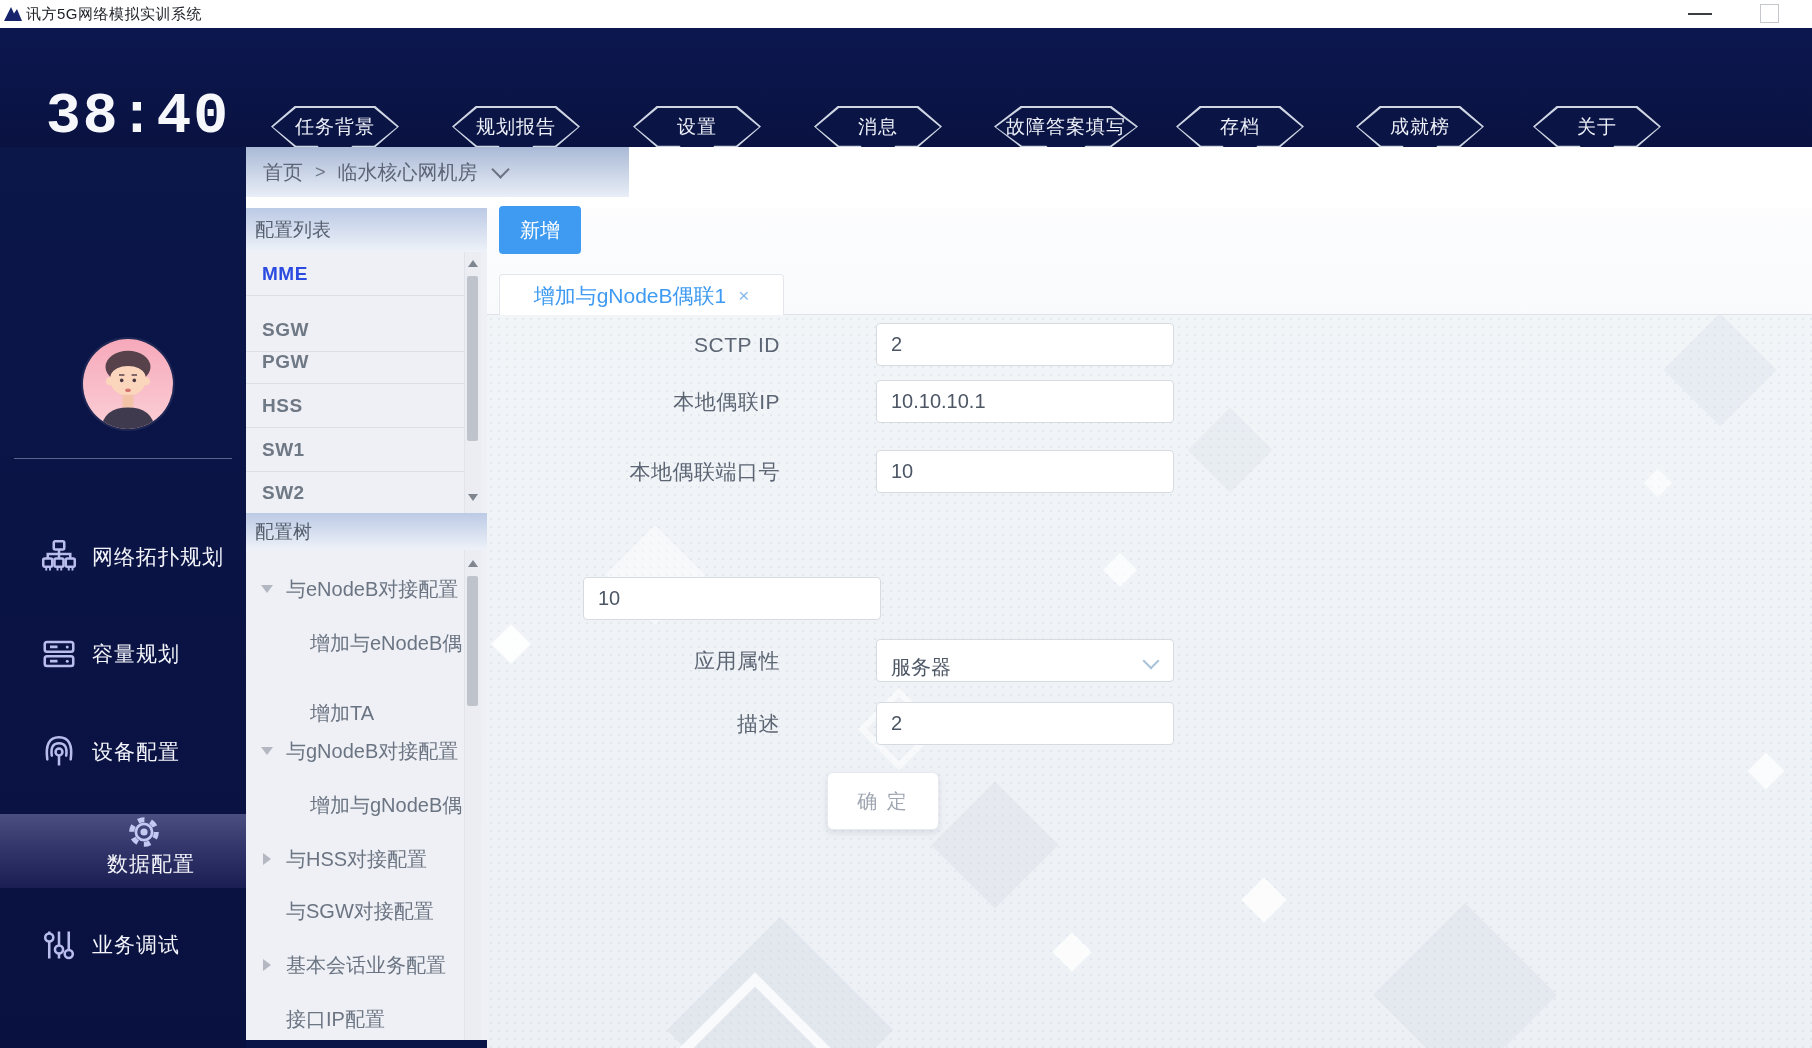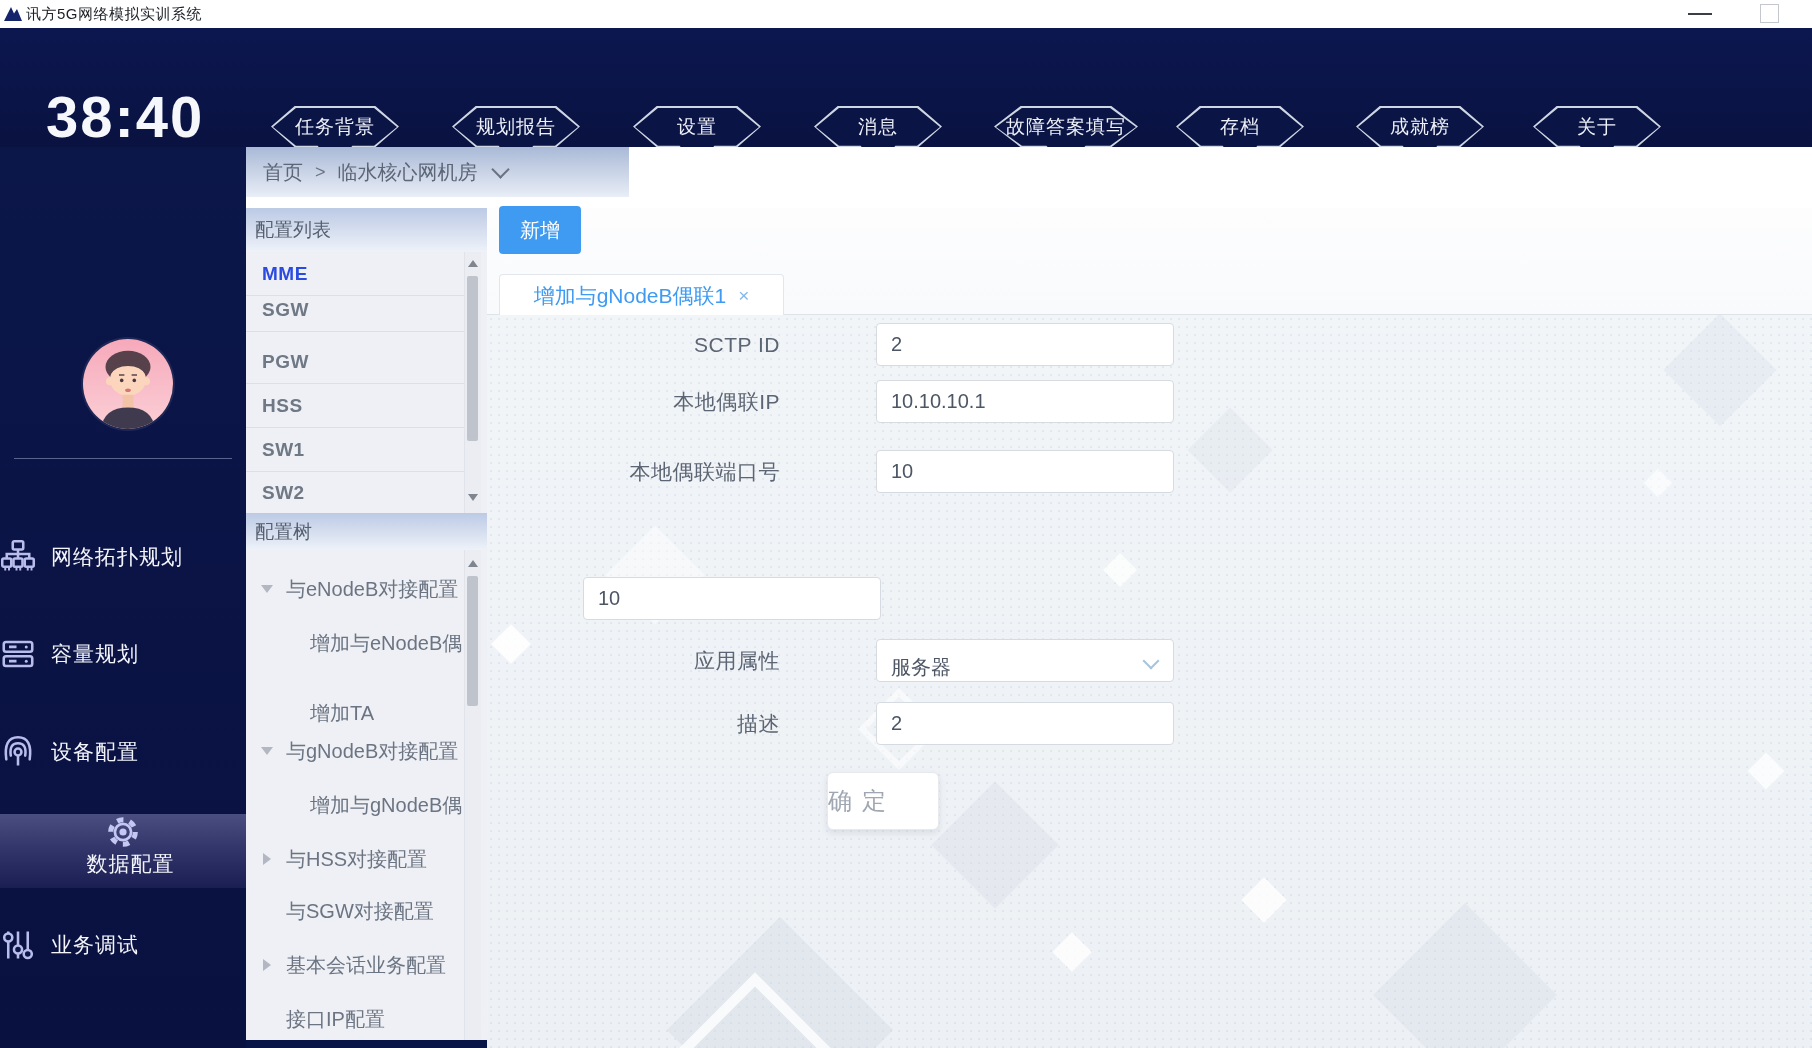--- a/index.html
+++ b/index.html
@@ -8,34 +8,34 @@
   .abs{position:absolute;}
 
   
   .titlebar{left:0;top:0;width:1812px;height:28px;background:#ffffff;}
   .win-title{position:absolute;left:26px;top:5px;font-size:15px;color:#1d2026;letter-spacing:.5px;}
   .logo{position:absolute;left:3px;top:4px;width:20px;height:20px;}
   .win-min{position:absolute;left:1688px;top:13px;width:24px;height:2px;background:#3a3d42;}
   .win-max{position:absolute;left:1760px;top:4px;width:17px;height:17px;border:1.5px solid #c4c7cb;background:#fff;}
 
   
-  .header{left:0;top:28px;width:1812px;height:119px;background:linear-gradient(180deg,#0c1750,#091240);}
+  .header{left:0;top:28px;width:1812px;height:119px;background:linear-gradient(180deg,#0c1750,#091240);font-family:Liberation Mono, monospace;}
   .timer{position:absolute;left:46px;top:60px;font-size:58px;font-weight:bold;color:#f6f7fb;letter-spacing:2px;line-height:1;}
   .hexbtn{position:absolute;top:78px;height:49px;cursor:pointer;}
   .hex-shape,.hex-inner{clip-path:polygon(18.5% 0%,81.5% 0%,100% 42%,81.5% 84%,64% 84%,59% 100%,41% 100%,36% 84%,18.5% 84%,0% 42%);}
   .hex-shape{position:absolute;inset:0;background:rgba(224,230,241,.92);}
   .hex-inner{position:absolute;inset:2px;background:#0a1445;}
   .hex-label{position:absolute;left:0;right:0;top:0;height:41px;display:flex;align-items:center;justify-content:center;
              color:#eef1f9;font-size:19px;letter-spacing:1px;}
 
   
   .sidebar{left:0;top:147px;width:246px;height:901px;background:linear-gradient(180deg,#0b1649,#091140);}
   .avatar{position:absolute;left:83px;top:192px;width:90px;height:90px;border-radius:50%;overflow:hidden;box-shadow:0 0 0 2px rgba(255,255,255,.08);}
   .side-divider{position:absolute;left:14px;top:311px;width:218px;height:1px;background:rgba(190,198,230,.45);}
-  .side-item{position:absolute;left:0;width:246px;height:74px;display:flex;align-items:center;box-sizing:border-box;cursor:pointer;}
+  .side-item{position:absolute;left:0;width:246px;height:74px;display:flex;align-items:center;padding-left:41px;box-sizing:border-box;cursor:pointer;}
   .side-item.active{background:linear-gradient(180deg,#4b4e80 0%,#33366a 45%,#1b1e52 100%);flex-direction:column;}
   .side-icon{width:36px;height:36px;flex:0 0 36px;}
   .side-label{margin-left:15px;color:#f4f5fb;font-size:21px;letter-spacing:1px;}
 
   
   .breadcrumb{left:246px;top:147px;width:383px;height:50px;background:linear-gradient(180deg,#a9b9d6,#e9eef7);
               display:flex;align-items:center;padding-left:17px;box-sizing:border-box;color:#5d6677;font-size:20px;}
   .bc-sep{margin:0 12px;color:#6a7382;font-size:18px;}
   .bc-chev{width:11px;height:11px;border-right:2px solid #6a7382;border-bottom:2px solid #6a7382;
            transform:rotate(45deg);margin-left:16px;margin-top:-6px;}
@@ -78,22 +78,22 @@
   .formarea::before{content:"";position:absolute;inset:0;
       background-image:radial-gradient(rgba(168,184,204,.20) 1.1px,transparent 1.1px);background-size:8px 8px;}
   .dia{position:absolute;transform:rotate(45deg);}
   .frow{position:absolute;left:0;display:flex;align-items:center;z-index:3;}
   .flabel{width:293px;text-align:right;color:#5c6573;font-size:21px;letter-spacing:.5px;}
   .fctrl{margin-left:96px;width:298px;height:43px;box-sizing:border-box;background:#ffffff;border:1px solid #d6dbe2;
          border-radius:4px;font-size:20px;color:#4d5665;padding-left:14px;font-family:"Liberation Sans","DejaVu Sans",sans-serif;}
   .fselect{display:flex;align-items:flex-end;position:relative;cursor:pointer;}
   .chev{position:absolute;right:16px;top:15px;width:10px;height:10px;border-right:2px solid #a9c4da;border-bottom:2px solid #a9c4da;transform:rotate(45deg);}
   .btn-ok{position:absolute;left:340px;top:457px;width:110px;height:56px;background:#ffffff;border:1px solid #e6e9ee;
-          border-radius:6px;box-shadow:0 3px 6px rgba(160,170,185,.28);color:#a0a7b2;font-size:24px;
-          display:flex;align-items:center;justify-content:flex-start;cursor:pointer;z-index:3;letter-spacing:2px;font-family:Liberation Serif, serif;}
+          border-radius:6px;box-shadow:0 3px 6px rgba(160,170,185,.28);color:#a0a7b2;font-size:20px;
+          display:flex;align-items:center;justify-content:center;cursor:pointer;z-index:3;letter-spacing:2px;}
 </style>
 </head>
 <body>
 
 <div id="app">
 
   <div class="abs titlebar">
     <svg class="logo" viewBox="0 0 20 20">
       <path d="M1 17 L8 3 L11 9.5 L14 5 L19 17 Z" fill="#16256b"></path>
     </svg>
@@ -230,21 +230,21 @@
     <span class="bc-chev"></span>
   </div>
 
   <div class="abs panel">
     <div class="panel-h" style="top:0;height:44px;">
       <span>配置列表</span>
     </div>
     <div class="lrow sel" style="top:44px">
         <span>MME</span>
       </div>
-    <div class="lrow" style="top:80px">
+    <div class="lrow" style="top:100px">
         <span>SGW</span>
       </div>
     <div class="lrow" style="top:132px">
         <span>PGW</span>
       </div>
     <div class="lrow" style="top:176px">
         <span>HSS</span>
       </div>
     <div class="lrow" style="top:220px">
         <span>SW1</span>

